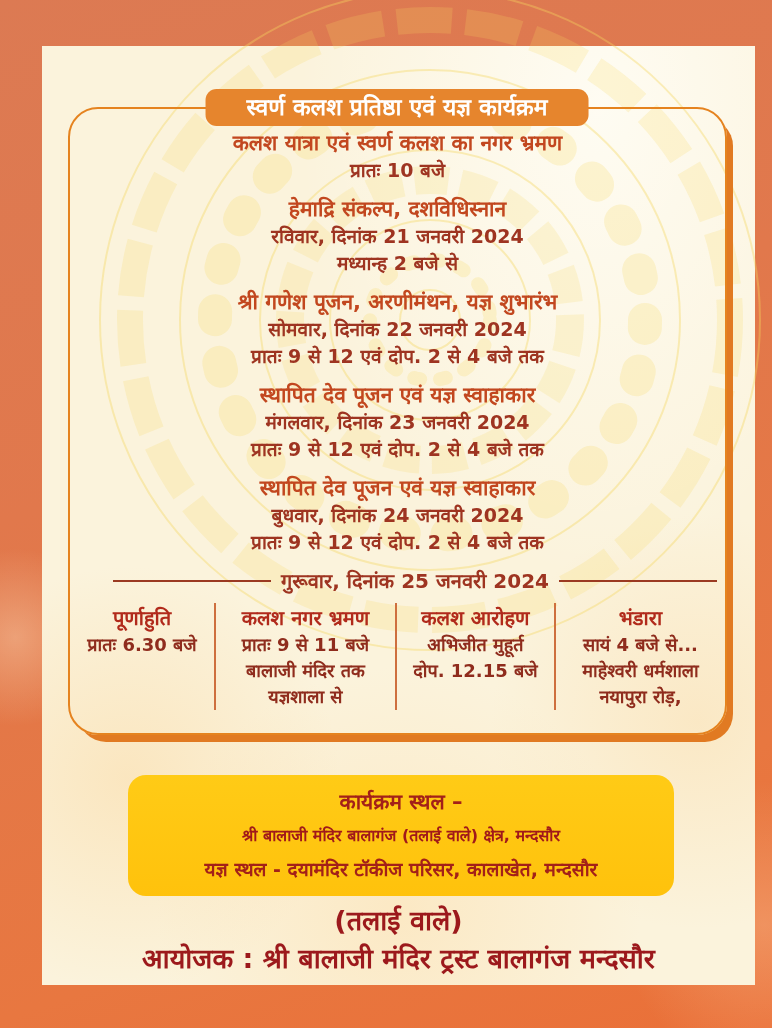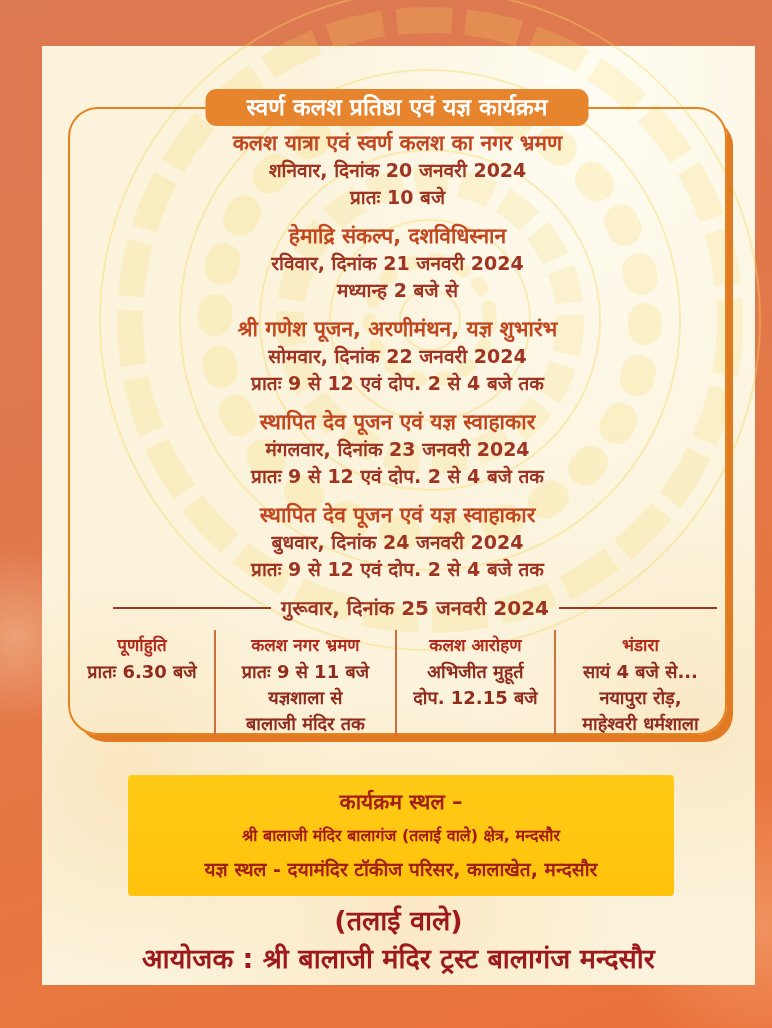--- a/index.html
+++ b/index.html
@@ -95,36 +95,36 @@
     text-align: center;
     padding: 2px 4px 0 4px;
     box-sizing: border-box;
   }
   .col-1 { width: 22.3%; border-right: 2px solid #CE6F3E; }
   .col-2 { width: 27.6%; border-right: 2px solid #CE6F3E; }
   .col-3 { width: 24.3%; border-right: 2px solid #CE6F3E; }
   .col-4 { width: 25.8%; }
   .col-header {
     color: #B12A1B;
-    font-size: 17px;
+    font-size: 20px;
     line-height: 27px;
     white-space: nowrap;
   }
   .col-line {
     color: #8F2C1D;
     font-size: 18px;
     line-height: 26px;
     white-space: nowrap;
   }
   .venue-box {
     position: absolute;
     left: 86px; top: 729px;
     width: 546px; height: 121px;
     background: linear-gradient(#FFCB16, #FFC20C);
-    border-radius: 4px;
+    border-radius: 18px;
     text-align: center;
     padding-top: 11px;
     box-sizing: border-box;
     z-index: 2;
   }
   .venue-title  { color: #A32019; font-size: 21px; line-height: 32px; white-space: nowrap; }
   .venue-line1  { color: #A1191A; font-size: 16px; line-height: 36px; white-space: nowrap; }
   .venue-line2  { color: #A32019; font-size: 19px; line-height: 30px; white-space: nowrap; }
   .organizer {
     position: absolute;
@@ -160,21 +160,20 @@
       </g>
     </svg>
 
     <div class="title-pill">स्वर्ण कलश प्रतिष्ठा एवं यज्ञ कार्यक्रम</div>
 
     <div class="inner-box">
       <div class="schedule">
 
         <div class="event-block">
           <div class="event-heading">कलश यात्रा एवं स्वर्ण कलश का नगर भ्रमण</div>
-          <div class="event-date">शनिवार, दिनांक 20 जनवरी 2024</div>
           <div class="event-time">प्रातः 10 बजे</div>
         </div>
 
         <div class="event-block">
           <div class="event-heading">हेमाद्रि संकल्प, दशविधिस्नान</div>
           <div class="event-date">रविवार, दिनांक 21 जनवरी 2024</div>
           <div class="event-time">मध्यान्ह 2 बजे से</div>
         </div>
 
         <div class="event-block">
@@ -204,34 +203,34 @@
         <div class="columns">
           <div class="col col-1">
             <div class="col-header">पूर्णाहुति</div>
             <div class="col-line">प्रातः 6.30 बजे</div>
             <div class="col-line"></div>
             <div class="col-line"></div>
           </div>
           <div class="col col-2">
             <div class="col-header">कलश नगर भ्रमण</div>
             <div class="col-line">प्रातः 9 से 11 बजे</div>
+            <div class="col-line">बालाजी मंदिर तक</div>
             <div class="col-line">यज्ञशाला से</div>
-            <div class="col-line">बालाजी मंदिर तक</div>
           </div>
           <div class="col col-3">
             <div class="col-header">कलश आरोहण</div>
             <div class="col-line">अभिजीत मुहूर्त</div>
             <div class="col-line">दोप. 12.15 बजे</div>
             <div class="col-line"></div>
           </div>
           <div class="col col-4">
             <div class="col-header">भंडारा</div>
             <div class="col-line">सायं 4 बजे से...</div>
+            <div class="col-line">माहेश्वरी धर्मशाला</div>
             <div class="col-line">नयापुरा रोड़,</div>
-            <div class="col-line">माहेश्वरी धर्मशाला</div>
           </div>
         </div>
 
       </div>
     </div>
 
     <div class="venue-box">
       <div class="venue-title">कार्यक्रम स्थल –</div>
       <div class="venue-line1">श्री बालाजी मंदिर बालागंज (तलाई वाले) क्षेत्र, मन्दसौर</div>
       <div class="venue-line2">यज्ञ स्थल - दयामंदिर टॉकीज परिसर, कालाखेत, मन्दसौर</div>

